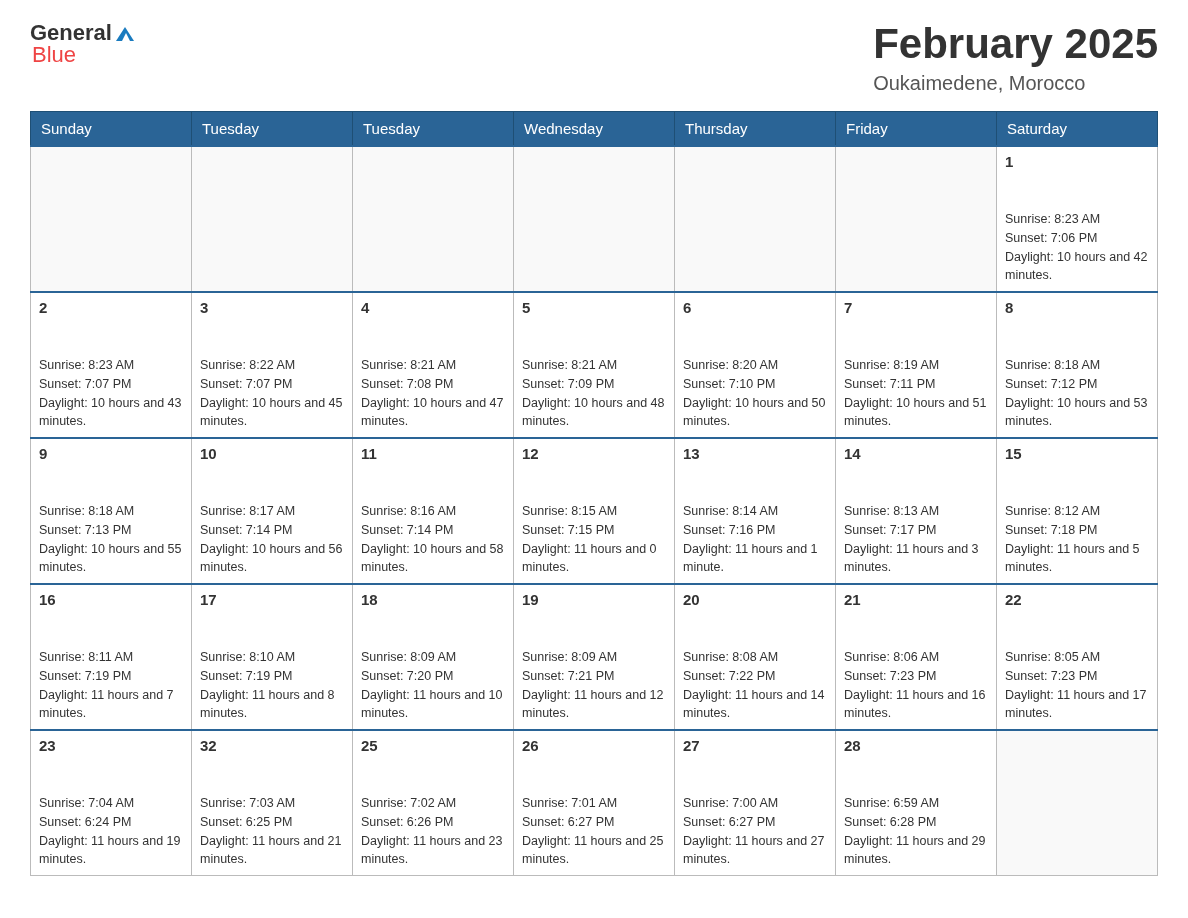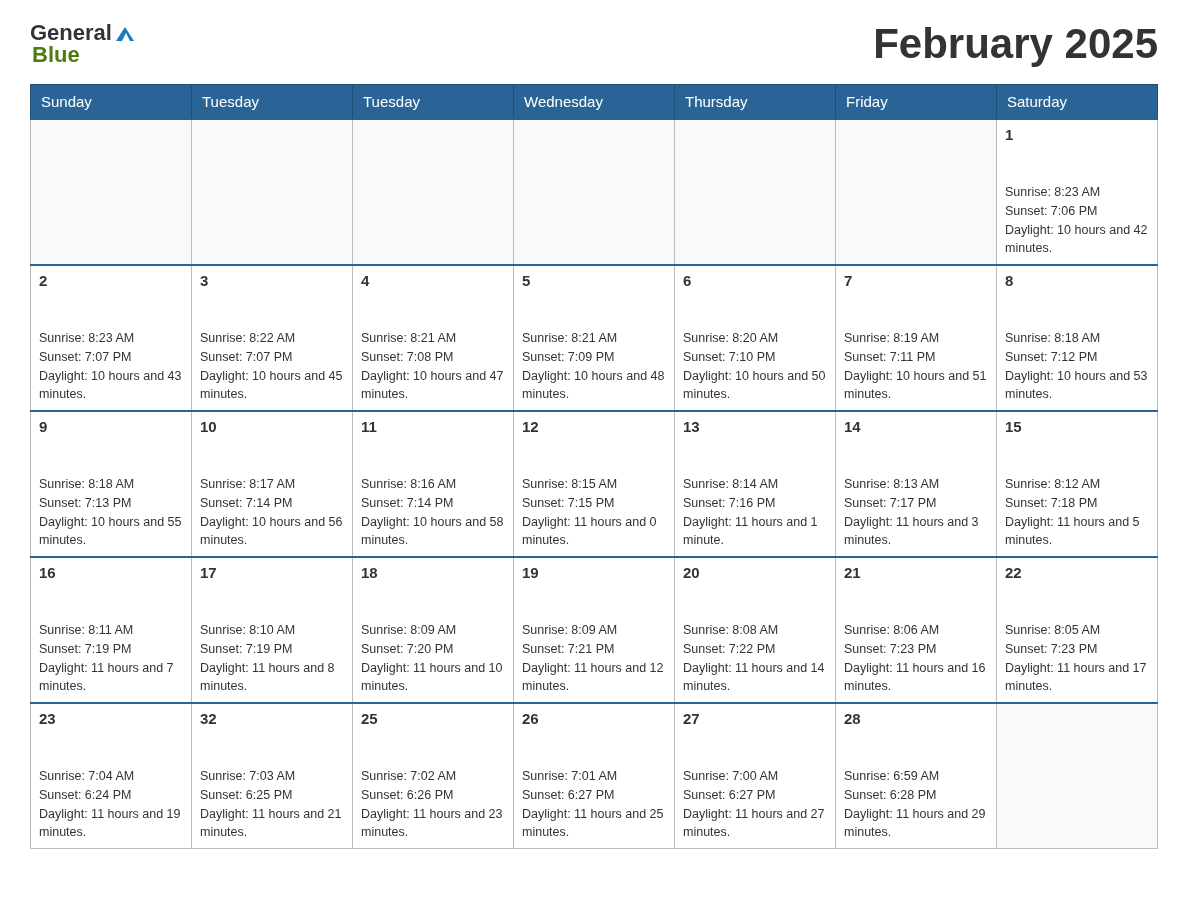--- a/index.html
+++ b/index.html
@@ -20,22 +20,22 @@
       align-items: center;
       gap: 4px;
     }
     .logo-text-general {
       font-size: 22px;
       font-weight: bold;
       color: #333;
     }
     .logo-text-blue {
       font-size: 22px;
-      font-weight: bold;
-      color: #4d7c0f;
+      font-weight: normal;
+      color: #ef4444;
     }
     .title-section {
     }
     .month-title {
       font-size: 42px;
       font-weight: bold;
       color: #333;
     }
     .location {
       font-size: 20px;
@@ -98,20 +98,21 @@
         <svg width="22" height="22" viewBox="0 0 22 22" style="margin-left:2px; margin-top:2px;">
           <polygon points="2,18 20,18 11,4" fill="#1a7bbf"></polygon>
           <polygon points="8,18 16,18 12,10" fill="#fff"></polygon>
         </svg>
       </div>
       <span class="logo-text-blue" style="margin-top:-4px; margin-left:2px;">Blue</span>
     </div>
   </div>
   <div class="title-section">
     <div class="month-title">February 2025</div>
+    <div class="location">Oukaimedene, Morocco</div>
   </div>
 </div>
 
 <table class="calendar">
   <thead>
     <tr>
     <th>Sunday</th>
         <th>Tuesday</th>
         <th>Tuesday</th>
         <th>Wednesday</th>

